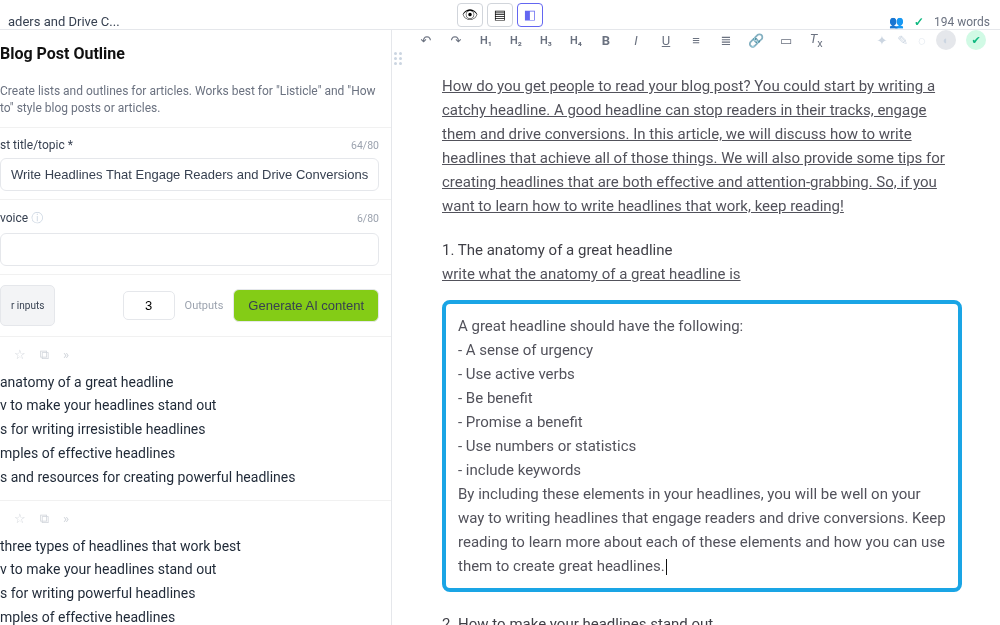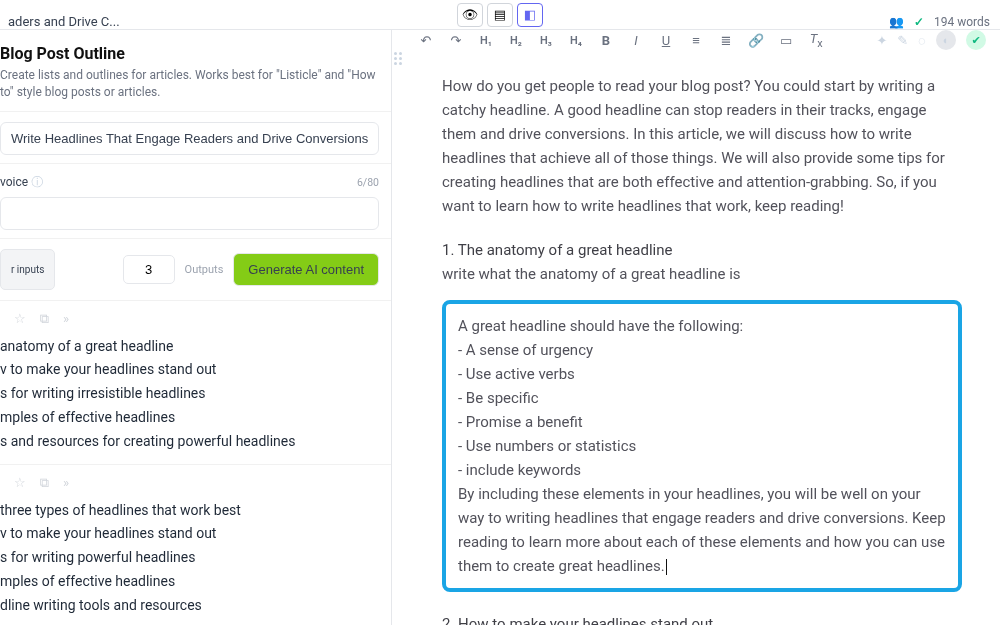--- a/index.html
+++ b/index.html
@@ -73,21 +73,21 @@
   display: flex;
   flex-direction: column;
 }
 .left-head {
   padding: 14px 12px 10px 0;
 }
 .left-head h2 {
   font-size: 16px;
   font-weight: 700;
   color: #111;
-  margin-bottom: 4px;
+  margin-bottom: 20px;
 }
 .left-head p {
   font-size: 12px;
   color: #6b7280;
   line-height: 1.4;
 }
 .form-row {
   padding: 10px 12px 8px 0;
   border-top: 1px solid #f1f1f1;
 }
@@ -222,21 +222,21 @@
   width: 20px; height: 20px; border-radius: 50%; background: #e5e7eb;
   display: flex; align-items: center; justify-content: center; font-size: 11px;
 }
 .tb-circle.green { background: #d1fae5; color: #10b981; }
 .content {
   padding: 24px 38px;
   font-size: 15px;
   color: #52525b;
   line-height: 1.6;
 }
-.para { margin-bottom: 20px; }
+.para { margin-bottom: 20px; text-decoration: underline; }
 .bold-num {
   color: #3f3f46;
 }
 .highlight-box {
   border: 4px solid #1aa5e5;
   border-radius: 8px;
   padding: 10px 12px;
   margin: 10px 0 20px 0;
 }
 .cursor-caret::after {
@@ -268,20 +268,24 @@
 
 <div class="main">
 
   <div class="left">
     <div class="left-head">
       <h2>Blog Post Outline</h2>
       <p>Create lists and outlines for articles. Works best for "Listicle" and "How to" style blog posts or articles.</p>
     </div>
 
     <div class="form-row">
+      <div class="form-label-row">
+        <span class="form-label">st title/topic *</span>
+        <span class="form-count">64/80</span>
+      </div>
       <input class="text-input" value="Write Headlines That Engage Readers and Drive Conversions" style="">
     </div>
 
     <div class="form-row">
       <div class="form-label-row">
         <span class="form-label">
           <span>voice</span>
           <span style="color:#cbd5e1">ⓘ</span>
         </span>
         <span class="form-count">6/80</span>
@@ -364,21 +368,21 @@
     <div class="content">
       <p class="para">How do you get people to read your blog post? You could start by writing a catchy headline. A good headline can stop readers in their tracks, engage them and drive conversions. In this article, we will discuss how to write headlines that achieve all of those things. We will also provide some tips for creating headlines that are both effective and attention-grabbing. So, if you want to learn how to write headlines that work, keep reading!</p>
 
       <p class="bold-num">1. The anatomy of a great headline</p>
       <p class="para" style="margin-bottom:14px">write what the anatomy of a great headline is</p>
 
       <div class="highlight-box">
         <p>A great headline should have the following:</p>
         <p>- A sense of urgency</p>
         <p>- Use active verbs</p>
-        <p>- Be specific</p>
+        <p>- Be benefit</p>
         <p>- Promise a benefit</p>
         <p>- Use numbers or statistics</p>
         <p>- include keywords</p>
         <p class="cursor-caret">By including these elements in your headlines, you will be well on your way to writing headlines that engage readers and drive conversions. Keep reading to learn more about each of these elements and how you can use them to create great headlines.</p>
       </div>
 
       <p class="bold-num">2. How to make your headlines stand out</p>
 
     </div>
   </div>

